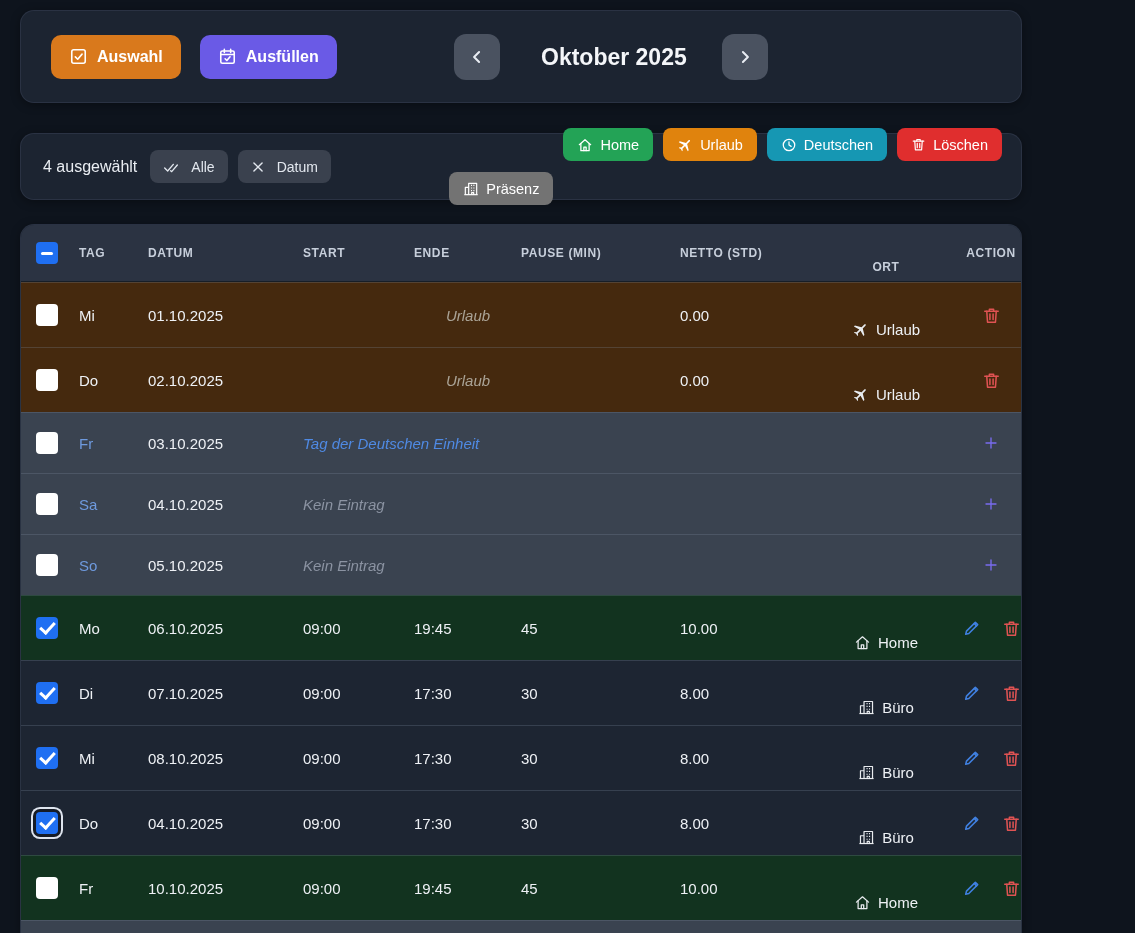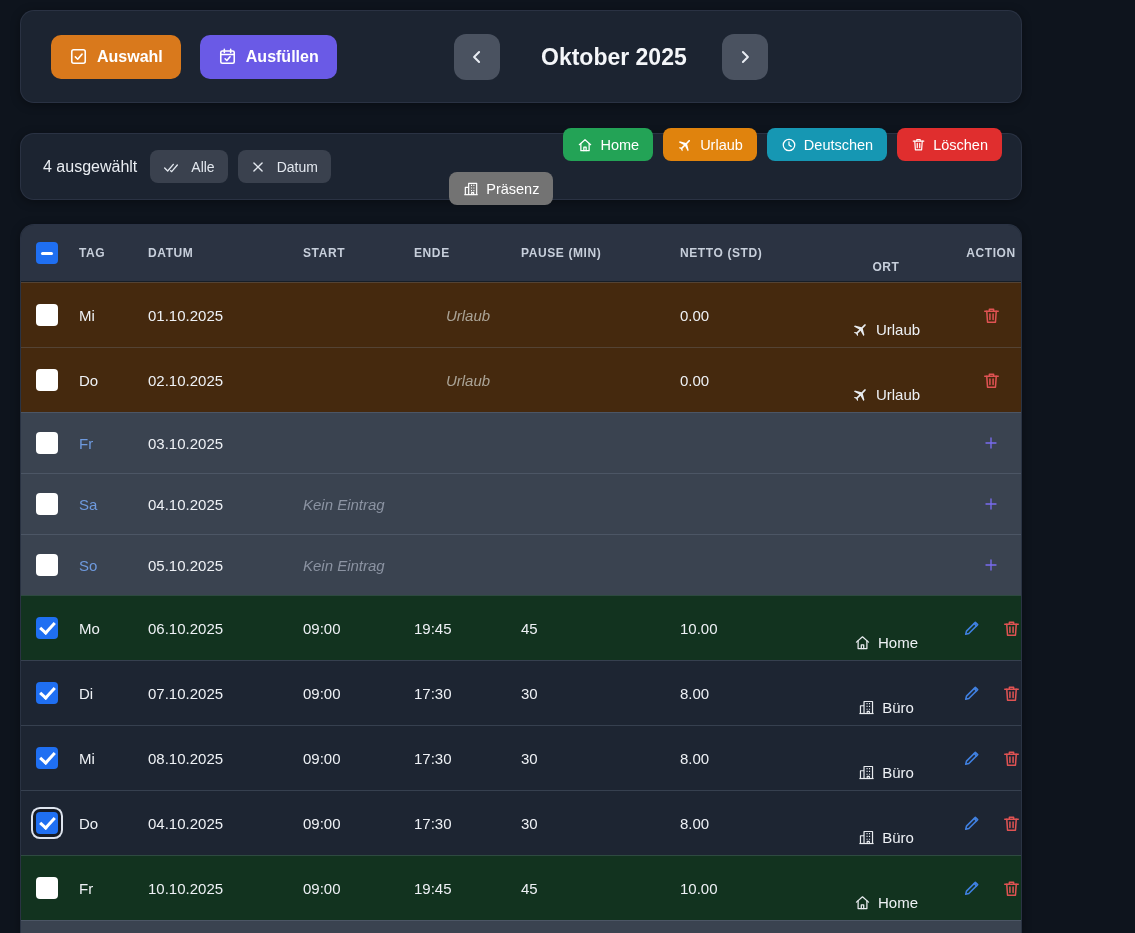--- a/index.html
+++ b/index.html
@@ -285,20 +285,21 @@
     </div>
   </div>
 
   <div class="grid row" data-kind="note" data-type="holiday" data-checked="false" data-actions="add">
     <div class="cell c-check">
       <button class="cb"></button>
     </div>
     <div class="cell c-tag">Fr</div>
     <div class="cell c-datum">03.10.2025</div>
 
+    <div class="cell c-note">Tag der Deutschen Einheit</div>
     <div class="cell c-netto"></div>
     <div class="cell c-ort">
 
       <span></span>
     </div>
     <div class="cell c-action">
 
       <button class="act btn-add">
         <svg width="16" height="16" viewBox="0 0 24 24" fill="none" stroke="currentColor" stroke-width="2" stroke-linecap="round">
               <path d="M12 4.5v15M4.5 12h15"></path>

